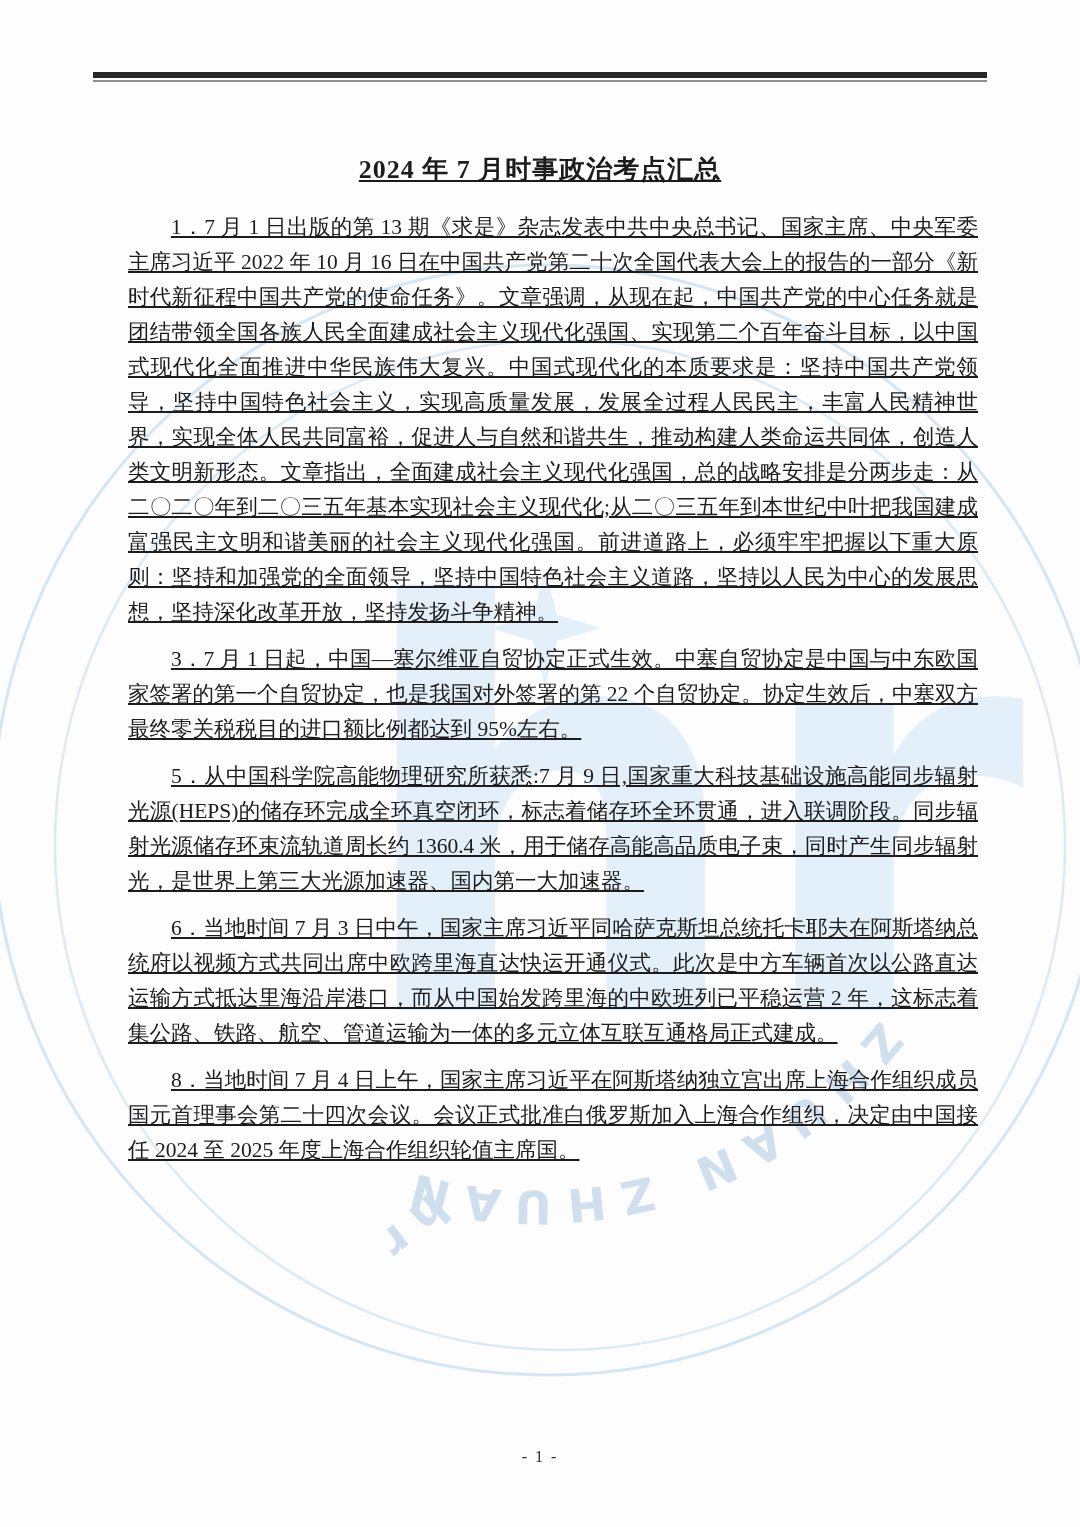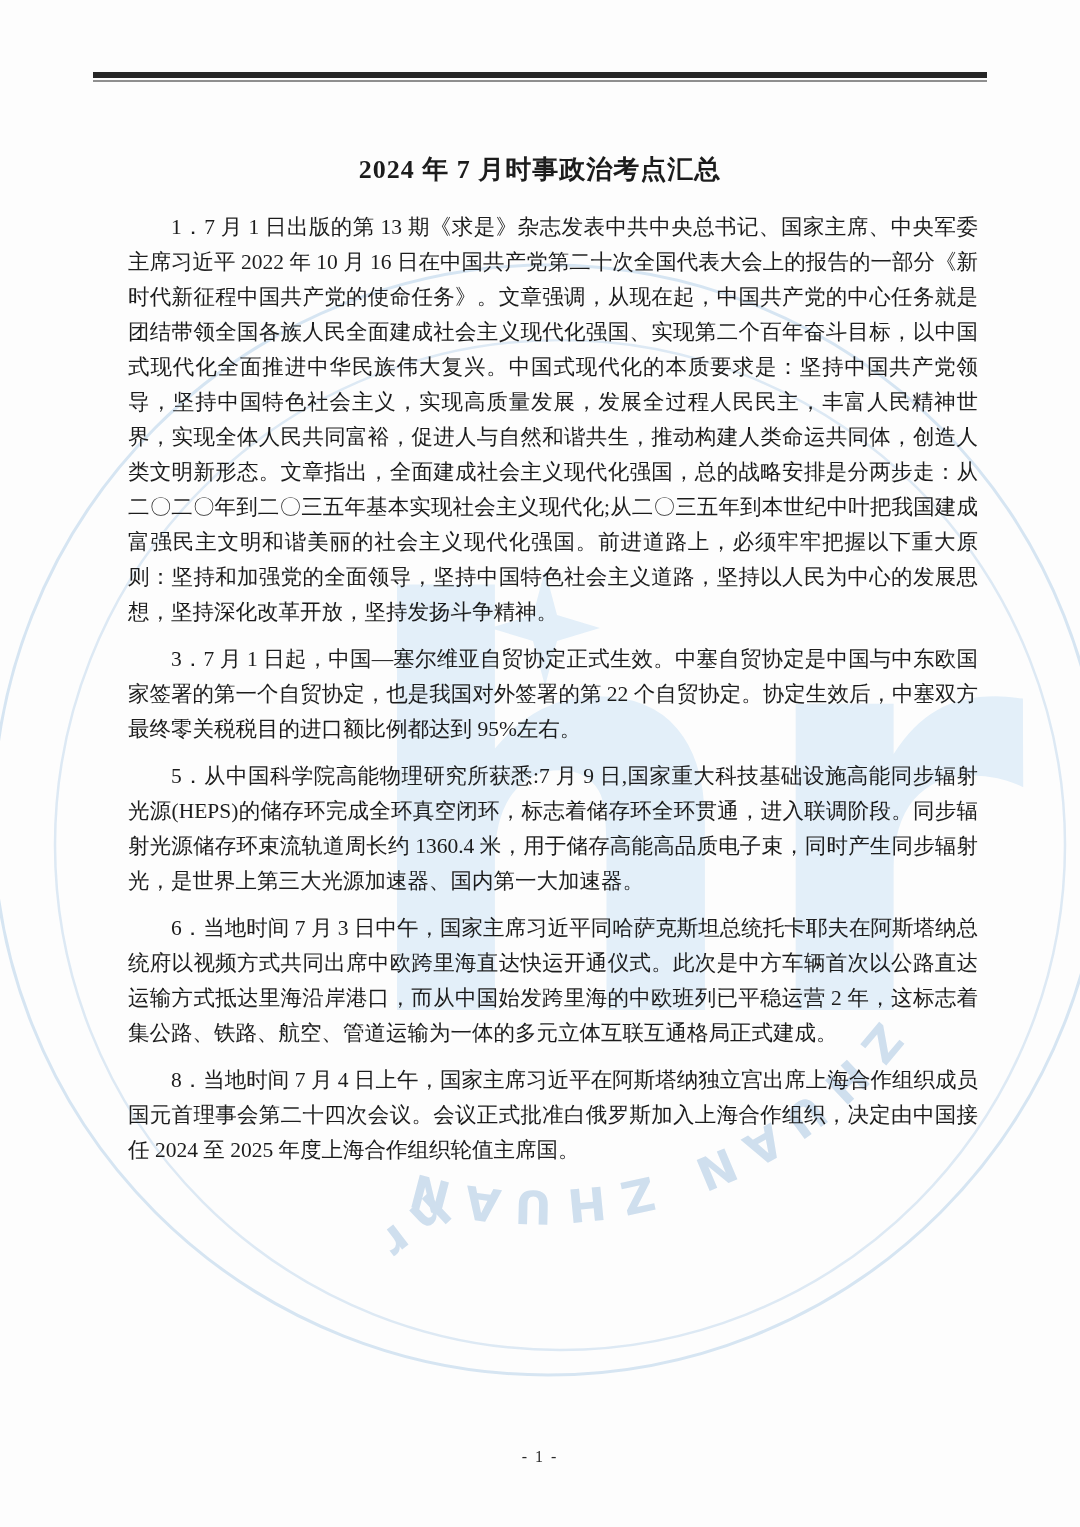--- a/index.html
+++ b/index.html
@@ -25,21 +25,21 @@
     font-weight: bold;
     fill: #e3eff9;
   }
   .wm-ring-text {
     font-family: "DejaVu Sans", sans-serif;
     font-weight: bold;
     font-size: 46px;
     letter-spacing: 14px;
     fill: #cfdfee;
   }
-  .content { position: relative; z-index: 1; }
+  .content { position: relative; z-index: 1; text-decoration: underline; }
   .topbar {
     margin: 72px 93px 0 93px;
     height: 2px;
     border-top: 6px solid #262626;
     border-bottom: 2px solid #8f8f8f;
     background: #fdfdfd;
   }
   .title {
     margin: 72px 90px 0 90px;
     text-align: center;

